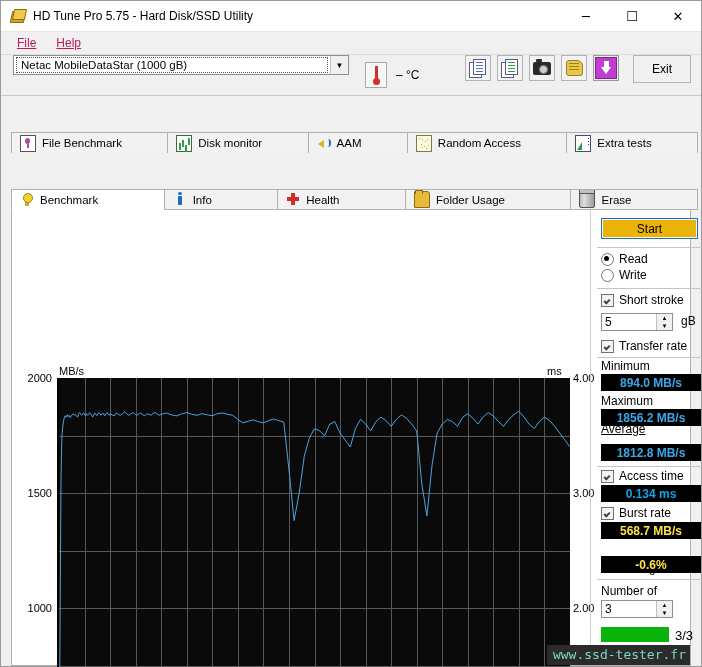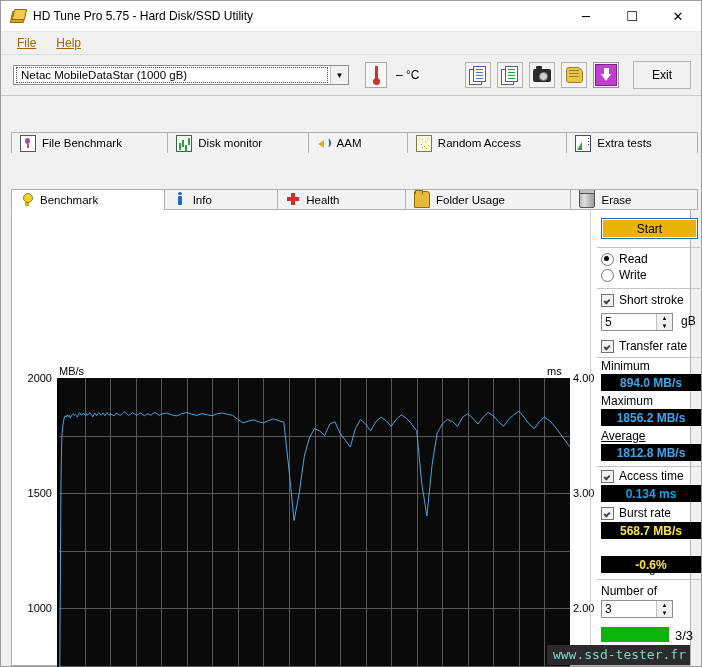--- a/index.html
+++ b/index.html
@@ -44,25 +44,25 @@
     width:46px; height:29px; display:flex; align-items:center; justify-content:center;
     font-family:"DejaVu Sans", sans-serif; font-size:13px; color:#000;
   }
   .winbtn.close{ width:46px; }
   
   .menubar{
     height:22px; background:#f0f0f0; display:flex; align-items:center;
     flex:0 0 auto; border-bottom:1px solid #dcdcdc;
     padding-left:6px;
   }
-  .menuitem{ padding:2px 10px; font-size:12px; color:#a16207;}
+  .menuitem{ padding:2px 10px; font-size:12px; color:#be185d;}
   .menuitem u{ text-decoration:underline;}
   
   .toolbar{
-    height:40px; background:#f0f0f0; display:flex; align-items:center;
+    height:40px; background:#f0f0f0; display:flex; 
     flex:0 0 auto; padding:0 8px; gap:0;
     border-bottom:1px solid #c8c8c8;
   }
   .drive-select{
     width:336px; height:20px; background:#fff;
     border:1px solid #8f8f8f;
     display:flex; align-items:center;
     box-sizing:border-box; position:relative;
     margin-left:4px;
   }
@@ -831,21 +831,21 @@
       <div class="check-row" style="top:129px;">
         <span class="chk on"></span>
         <span>Transfer rate</span>
       </div>
       <div class="hr" style="top:147px;"></div>
 
       <div class="lbl" style="top:149px;">Minimum</div>
       <div class="valbox cyan" style="top:164px;">894.0 MB/s</div>
       <div class="lbl" style="top:184px;">Maximum</div>
       <div class="valbox cyan" style="top:199px;">1856.2 MB/s</div>
-      <div class="lbl" style="top:219px;text-decoration:underline;">Average</div>
+      <div class="lbl" style="top:212px;text-decoration:underline;">Average</div>
       <div class="valbox cyan" style="top:234px;">1812.8 MB/s</div>
 
       <div class="hr" style="top:256px;"></div>
 
       <div class="check-row" style="top:259px;">
         <span class="chk on"></span>
         <span>Access time</span>
       </div>
       <div class="valbox yellow" style="top:275px;">0.134 ms</div>
 

